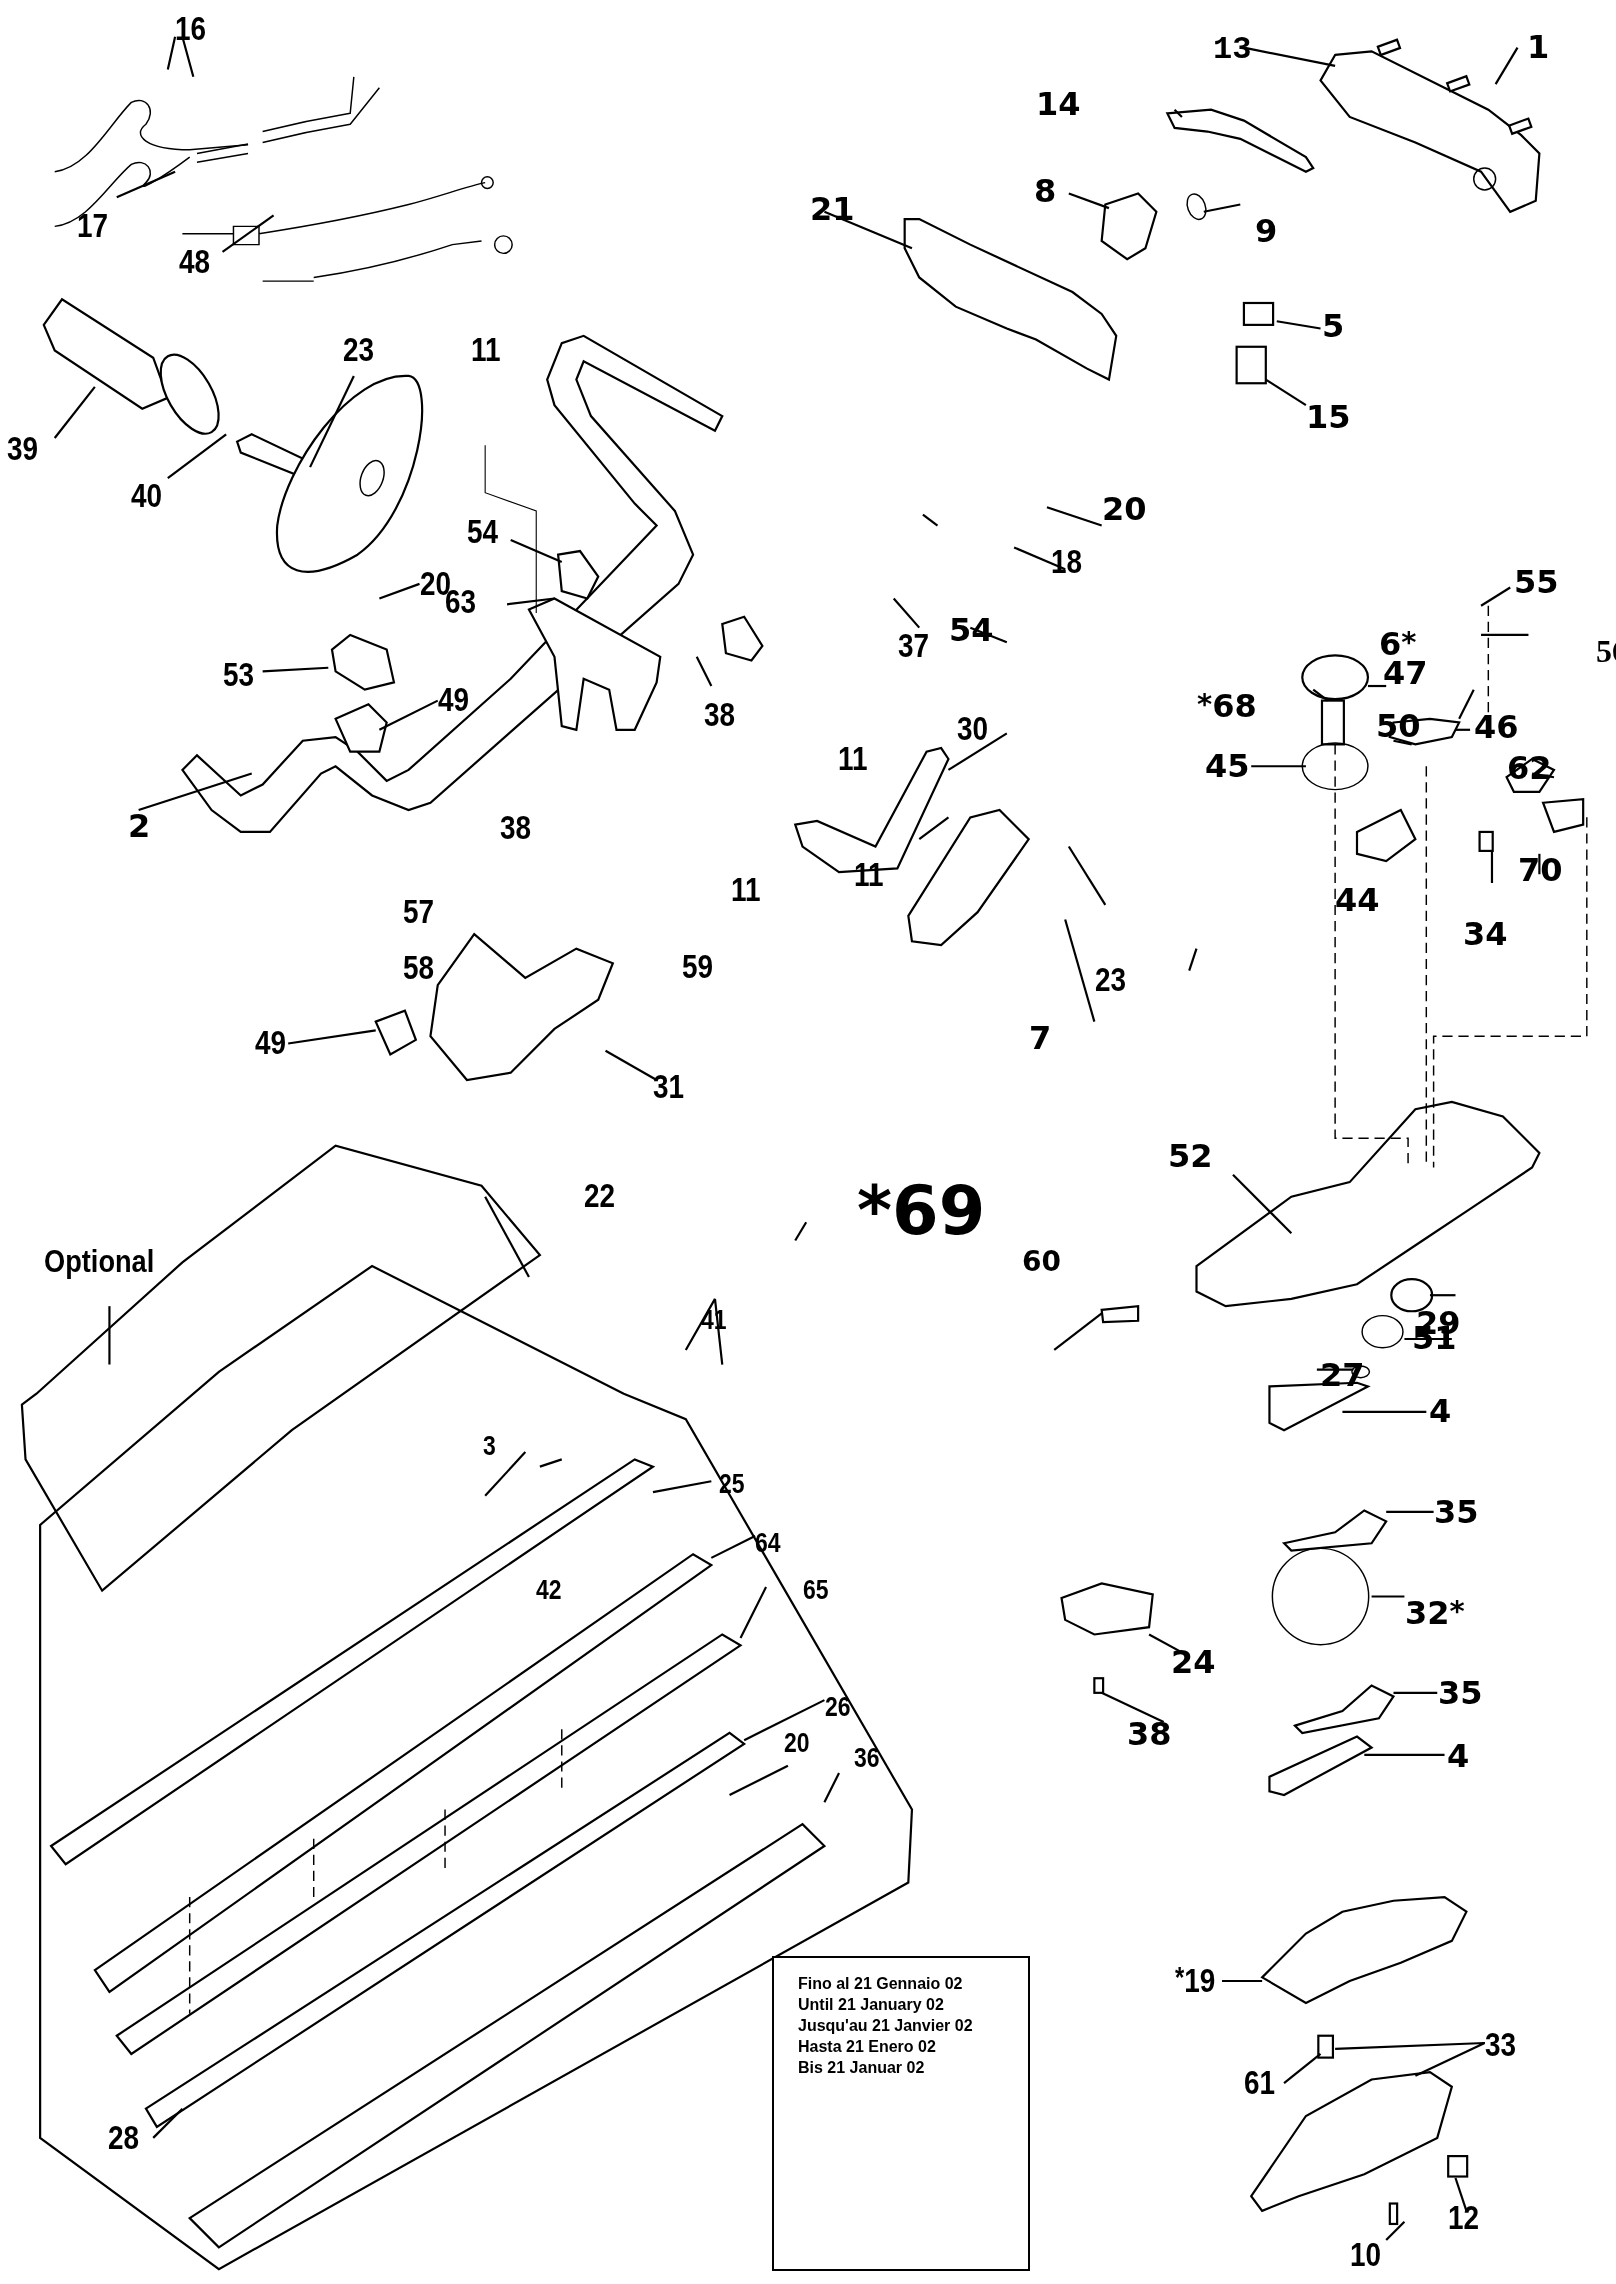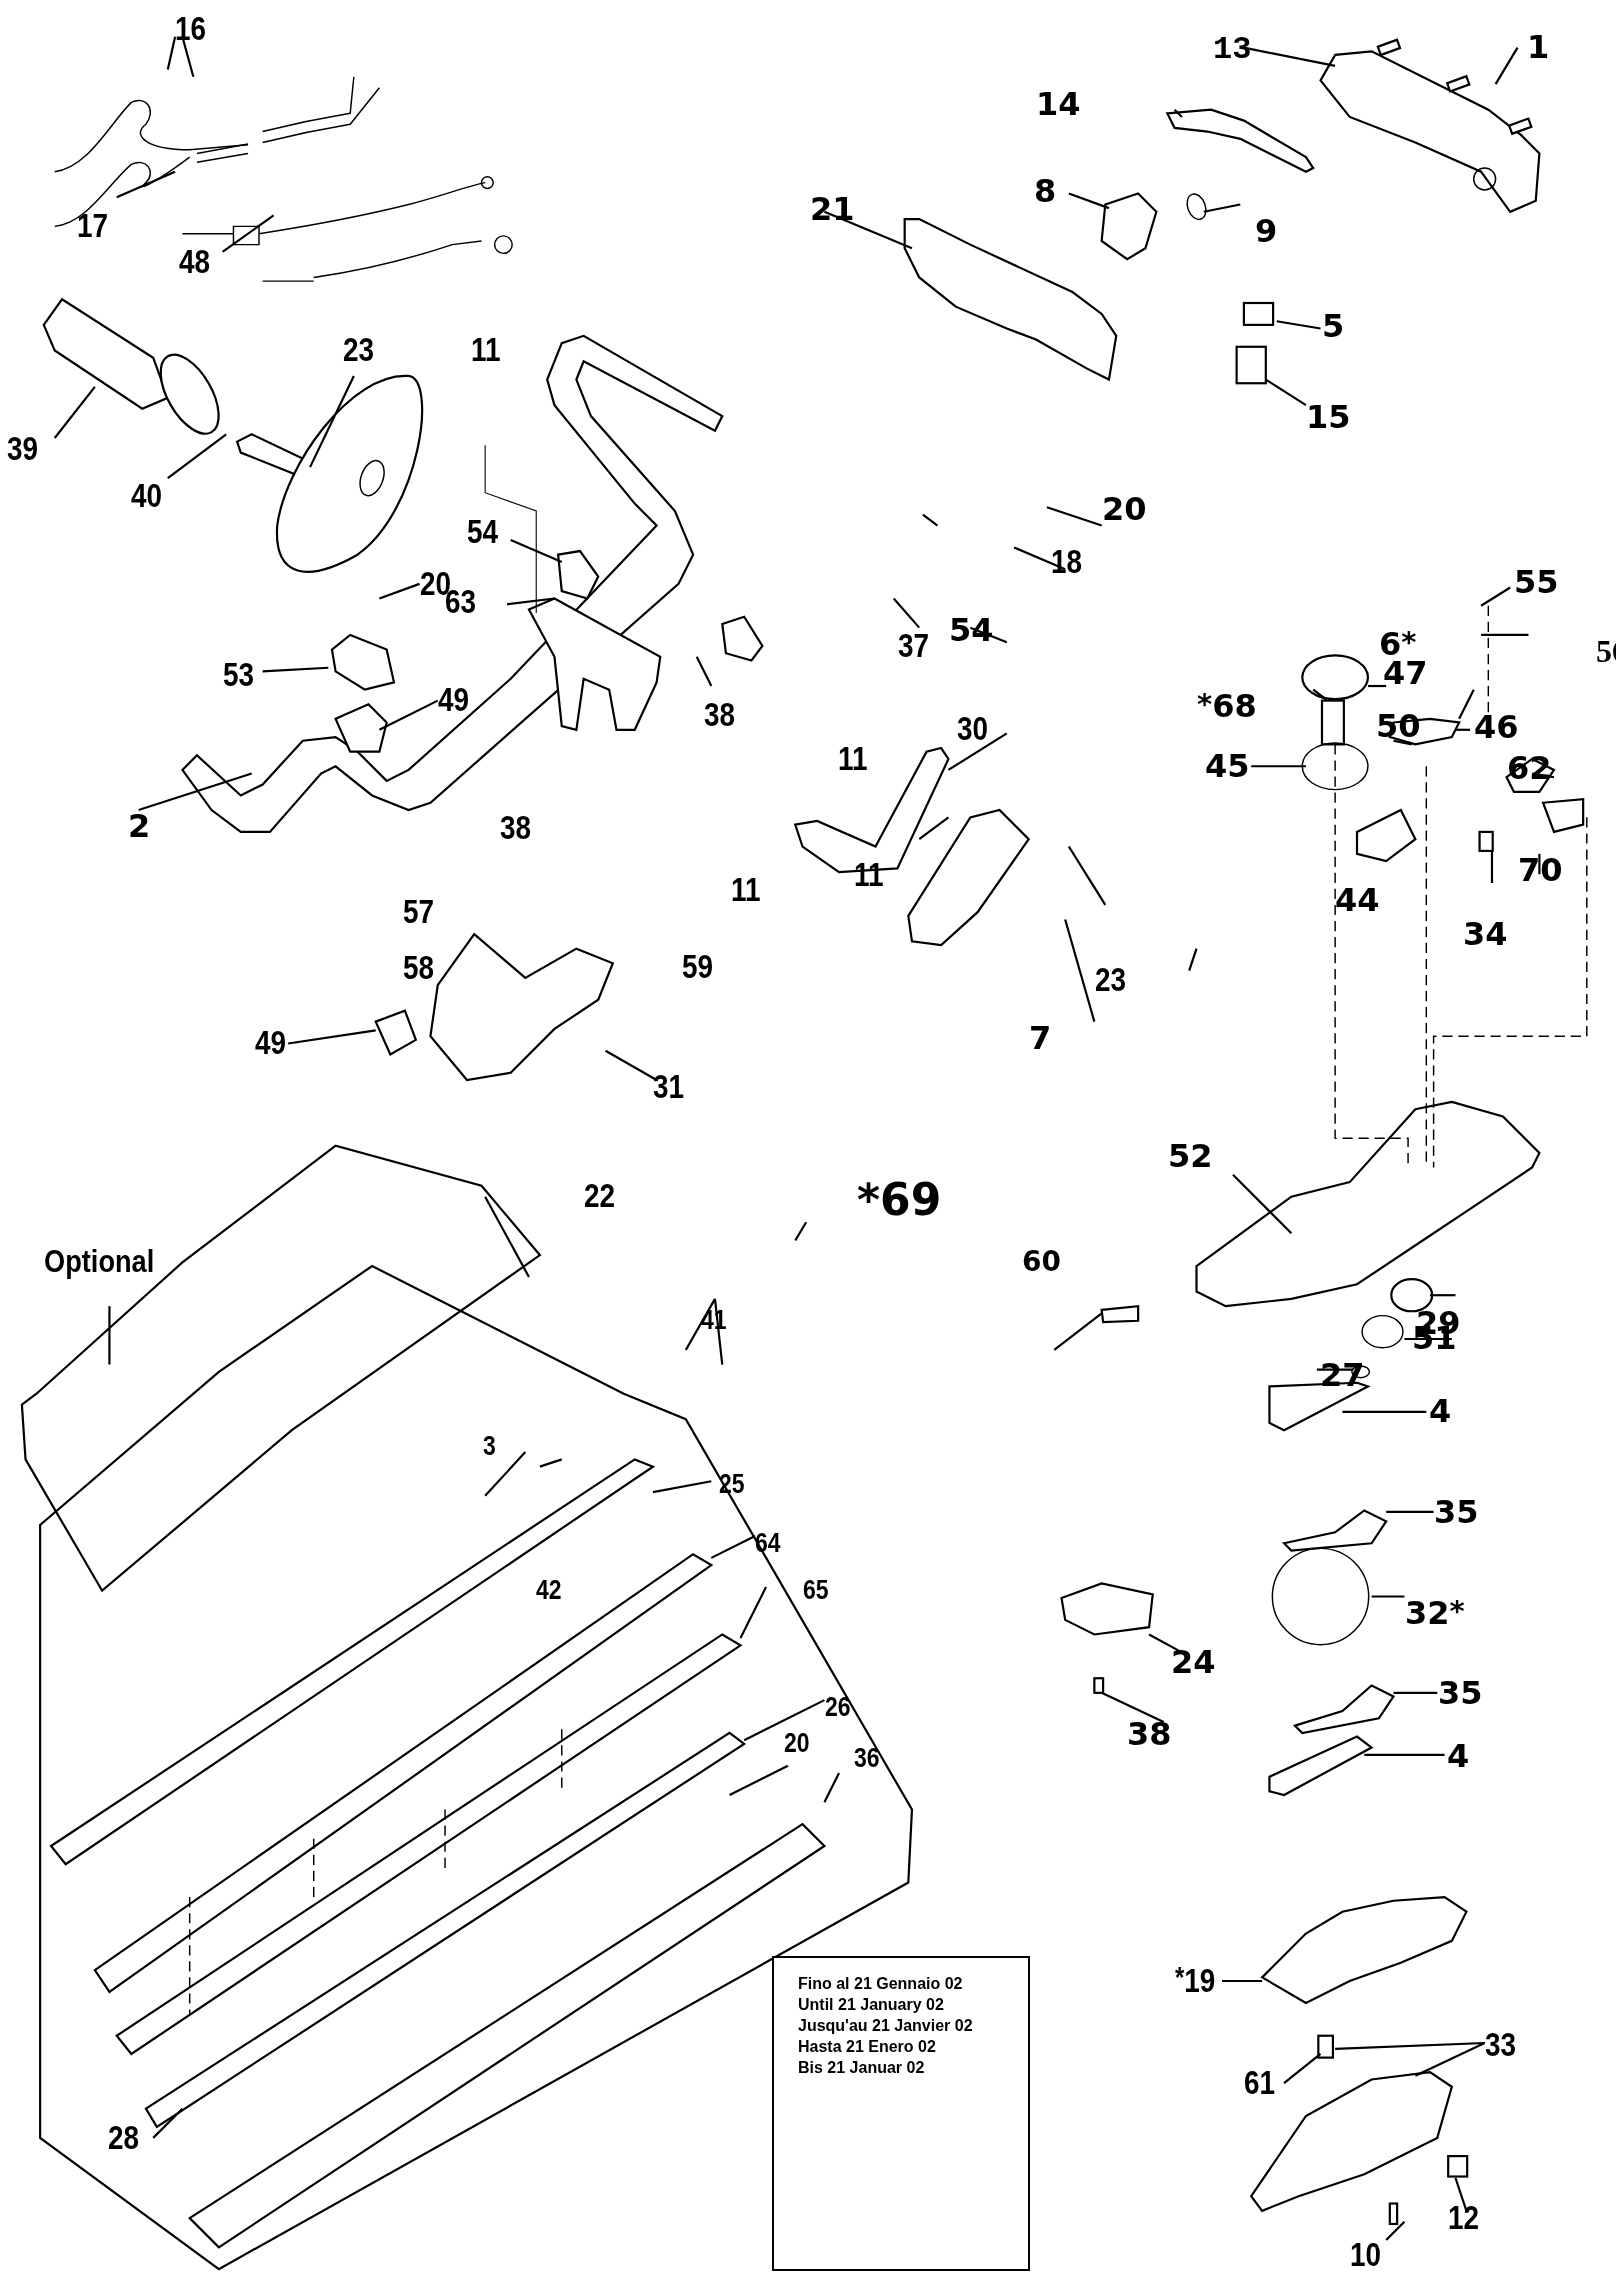--- a/index.html
+++ b/index.html
@@ -3,21 +3,21 @@
 <meta charset="utf-8">
 <style>
   html, body { margin: 0; padding: 0; background: #ffffff; }
   body { width: 1616px; height: 2284px; position: relative; overflow: hidden;
          font-family: "Liberation Sans", sans-serif; color: #000; }
   #art { position: absolute; left: 0; top: 0; width: 1616px; height: 2284px; }
   .callout { position: absolute; font-family: "Liberation Sans", sans-serif;
              font-weight: bold; font-size: 34px; line-height: 1; color: #000;
              transform: scaleX(0.82); transform-origin: left top; white-space: nowrap; }
   .callout.wide { font-family: "DejaVu Sans", sans-serif; font-size: 32px; transform: none; }
-  .callout.huge { font-family: "DejaVu Sans", sans-serif; font-size: 44px; transform: none; }
+  .callout.huge { font-family: "DejaVu Sans", sans-serif; font-size: 67px; transform: none; }
   .star { font-size: 29px; vertical-align: top; }
   .optional { position: absolute; left: 44px; top: 1243px; font-size: 32px; font-weight: bold;
               transform: scaleX(0.85); transform-origin: left top; }
   .note-box { position: absolute; left: 772px; top: 1956px; width: 258px; height: 315px;
               border: 2.2px solid #000; box-sizing: border-box; background: #fff; }
   .note-lines { position: absolute; left: 24px; top: 14.6px; font-size: 16px; font-weight: bold;
                 line-height: 21px; }
   .note-line { display: block; white-space: nowrap; }
   svg .part { fill: #fff; stroke: #000; stroke-width: 3; }
   svg .thin { fill: none; stroke: #000; stroke-width: 2; }

